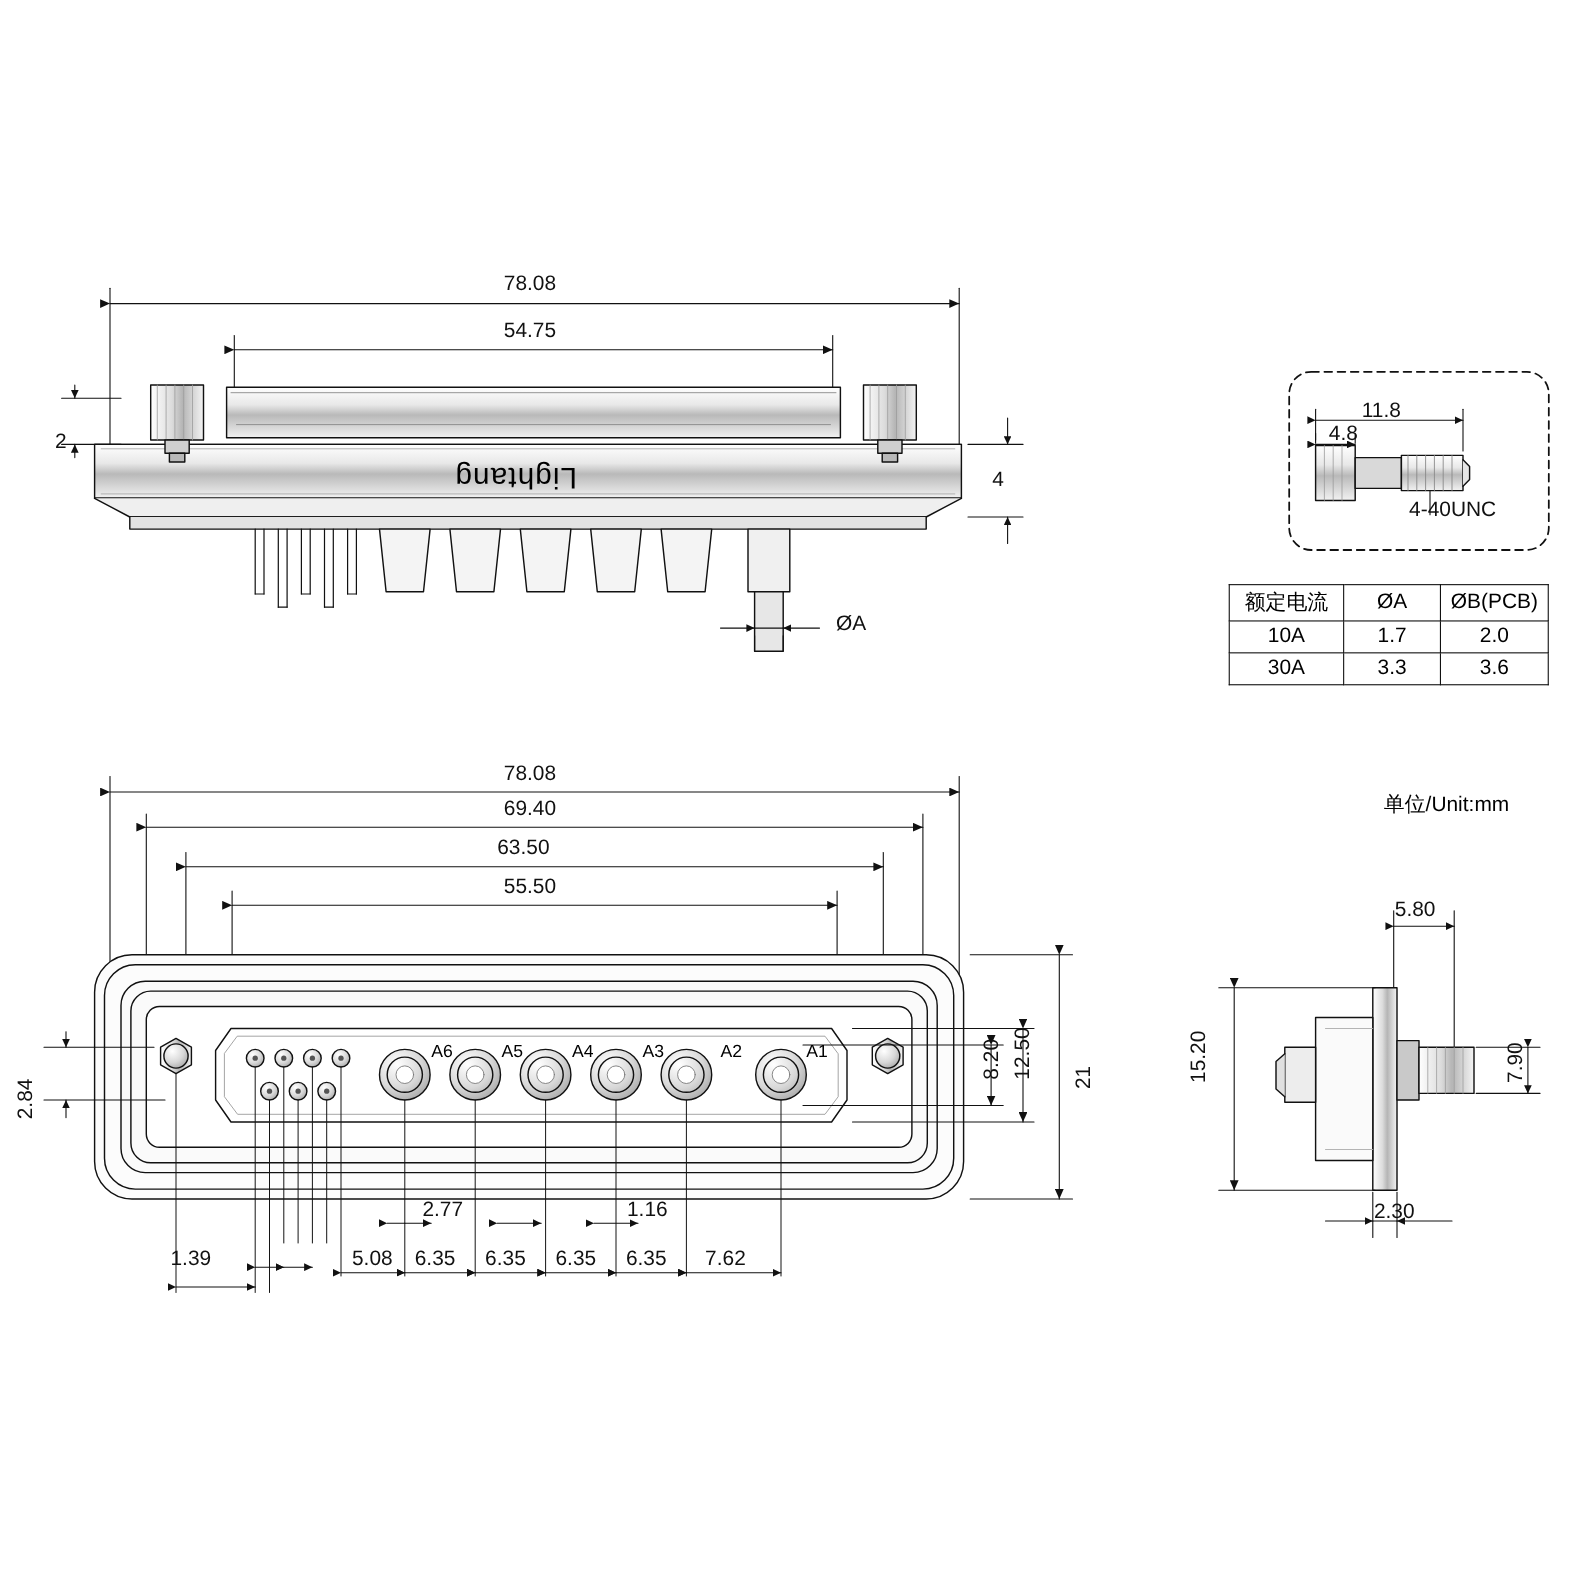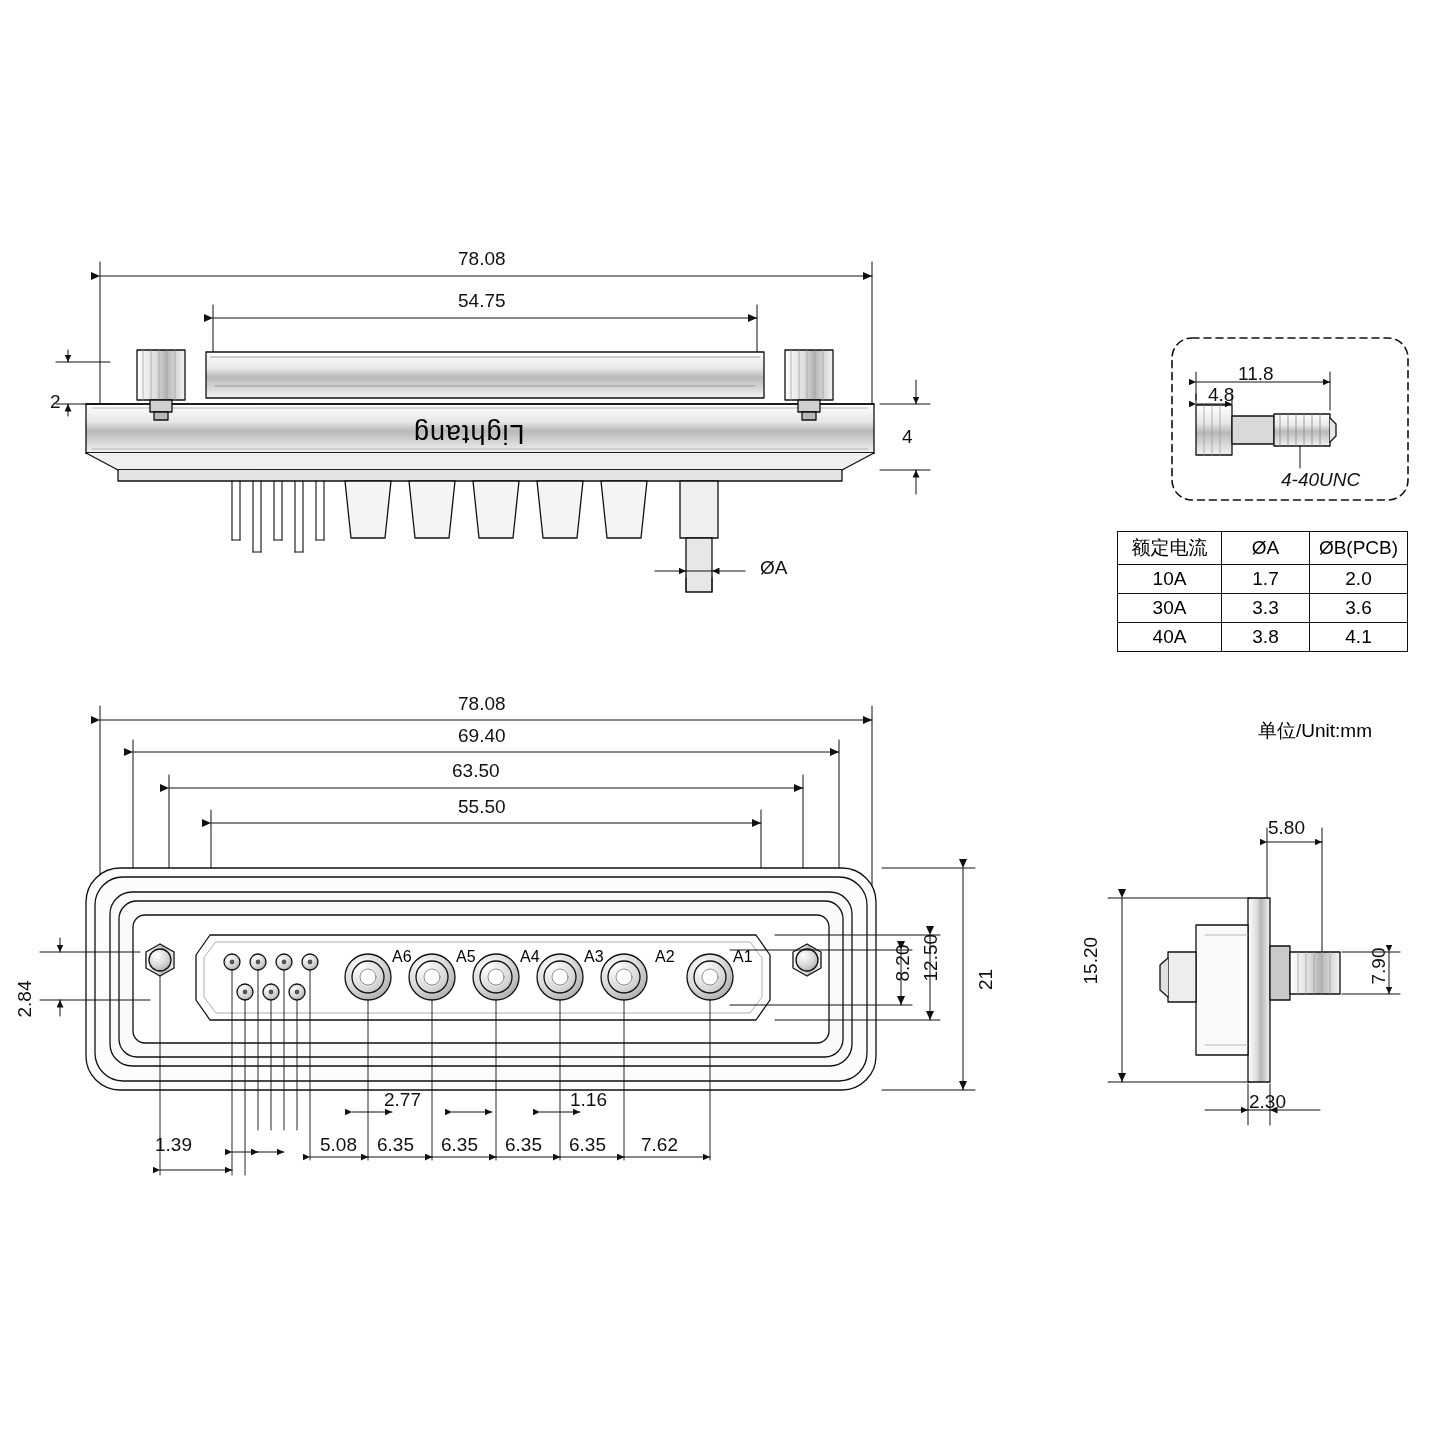--- a/index.html
+++ b/index.html
@@ -439,44 +439,39 @@
   <div class="pinlbl" style="left:655px; top:948px;">A2</div>
   <div class="pinlbl" style="left:733px; top:948px;">A1</div>
 
   <div class="lbl" style="left:1268px; top:818px;">5.80</div>
   <div class="lbl rot90" style="left:1090px; top:975px; transform-origin:left center;">15.20</div>
   <div class="lbl rot90" style="left:1378px; top:975px; transform-origin:left center;">7.90</div>
   <div class="lbl" style="left:1249px; top:1092px;">2.30</div>
 
   <div class="lbl" style="left:1238px; top:364px;">11.8</div>
   <div class="lbl" style="left:1208px; top:385px;">4.8</div>
-  <div class="lbl" style="left:1281px; top:470px;font-style:italic;">4-40UNC</div>
+  <div class="lbl" style="left:1281px; top:454px;">4-40UNC</div>
 
   <table id="spec-table">
     <thead>
       <tr>
         <th>额定电流</th>
         <th>ØA</th>
         <th>ØB(PCB)</th>
       </tr>
     </thead>
     <tbody>
       <tr>
         <td>10A</td>
         <td>1.7</td>
         <td>2.0</td>
       </tr>
       <tr>
         <td>30A</td>
         <td>3.3</td>
         <td>3.6</td>
       </tr>
-      <tr>
-        <td>40A</td>
-        <td>3.8</td>
-        <td>4.1</td>
-      </tr>
     </tbody>
   </table>
 
   <div id="unit-note">单位/Unit:mm</div>
 
 </div>
 
 </body></html>

